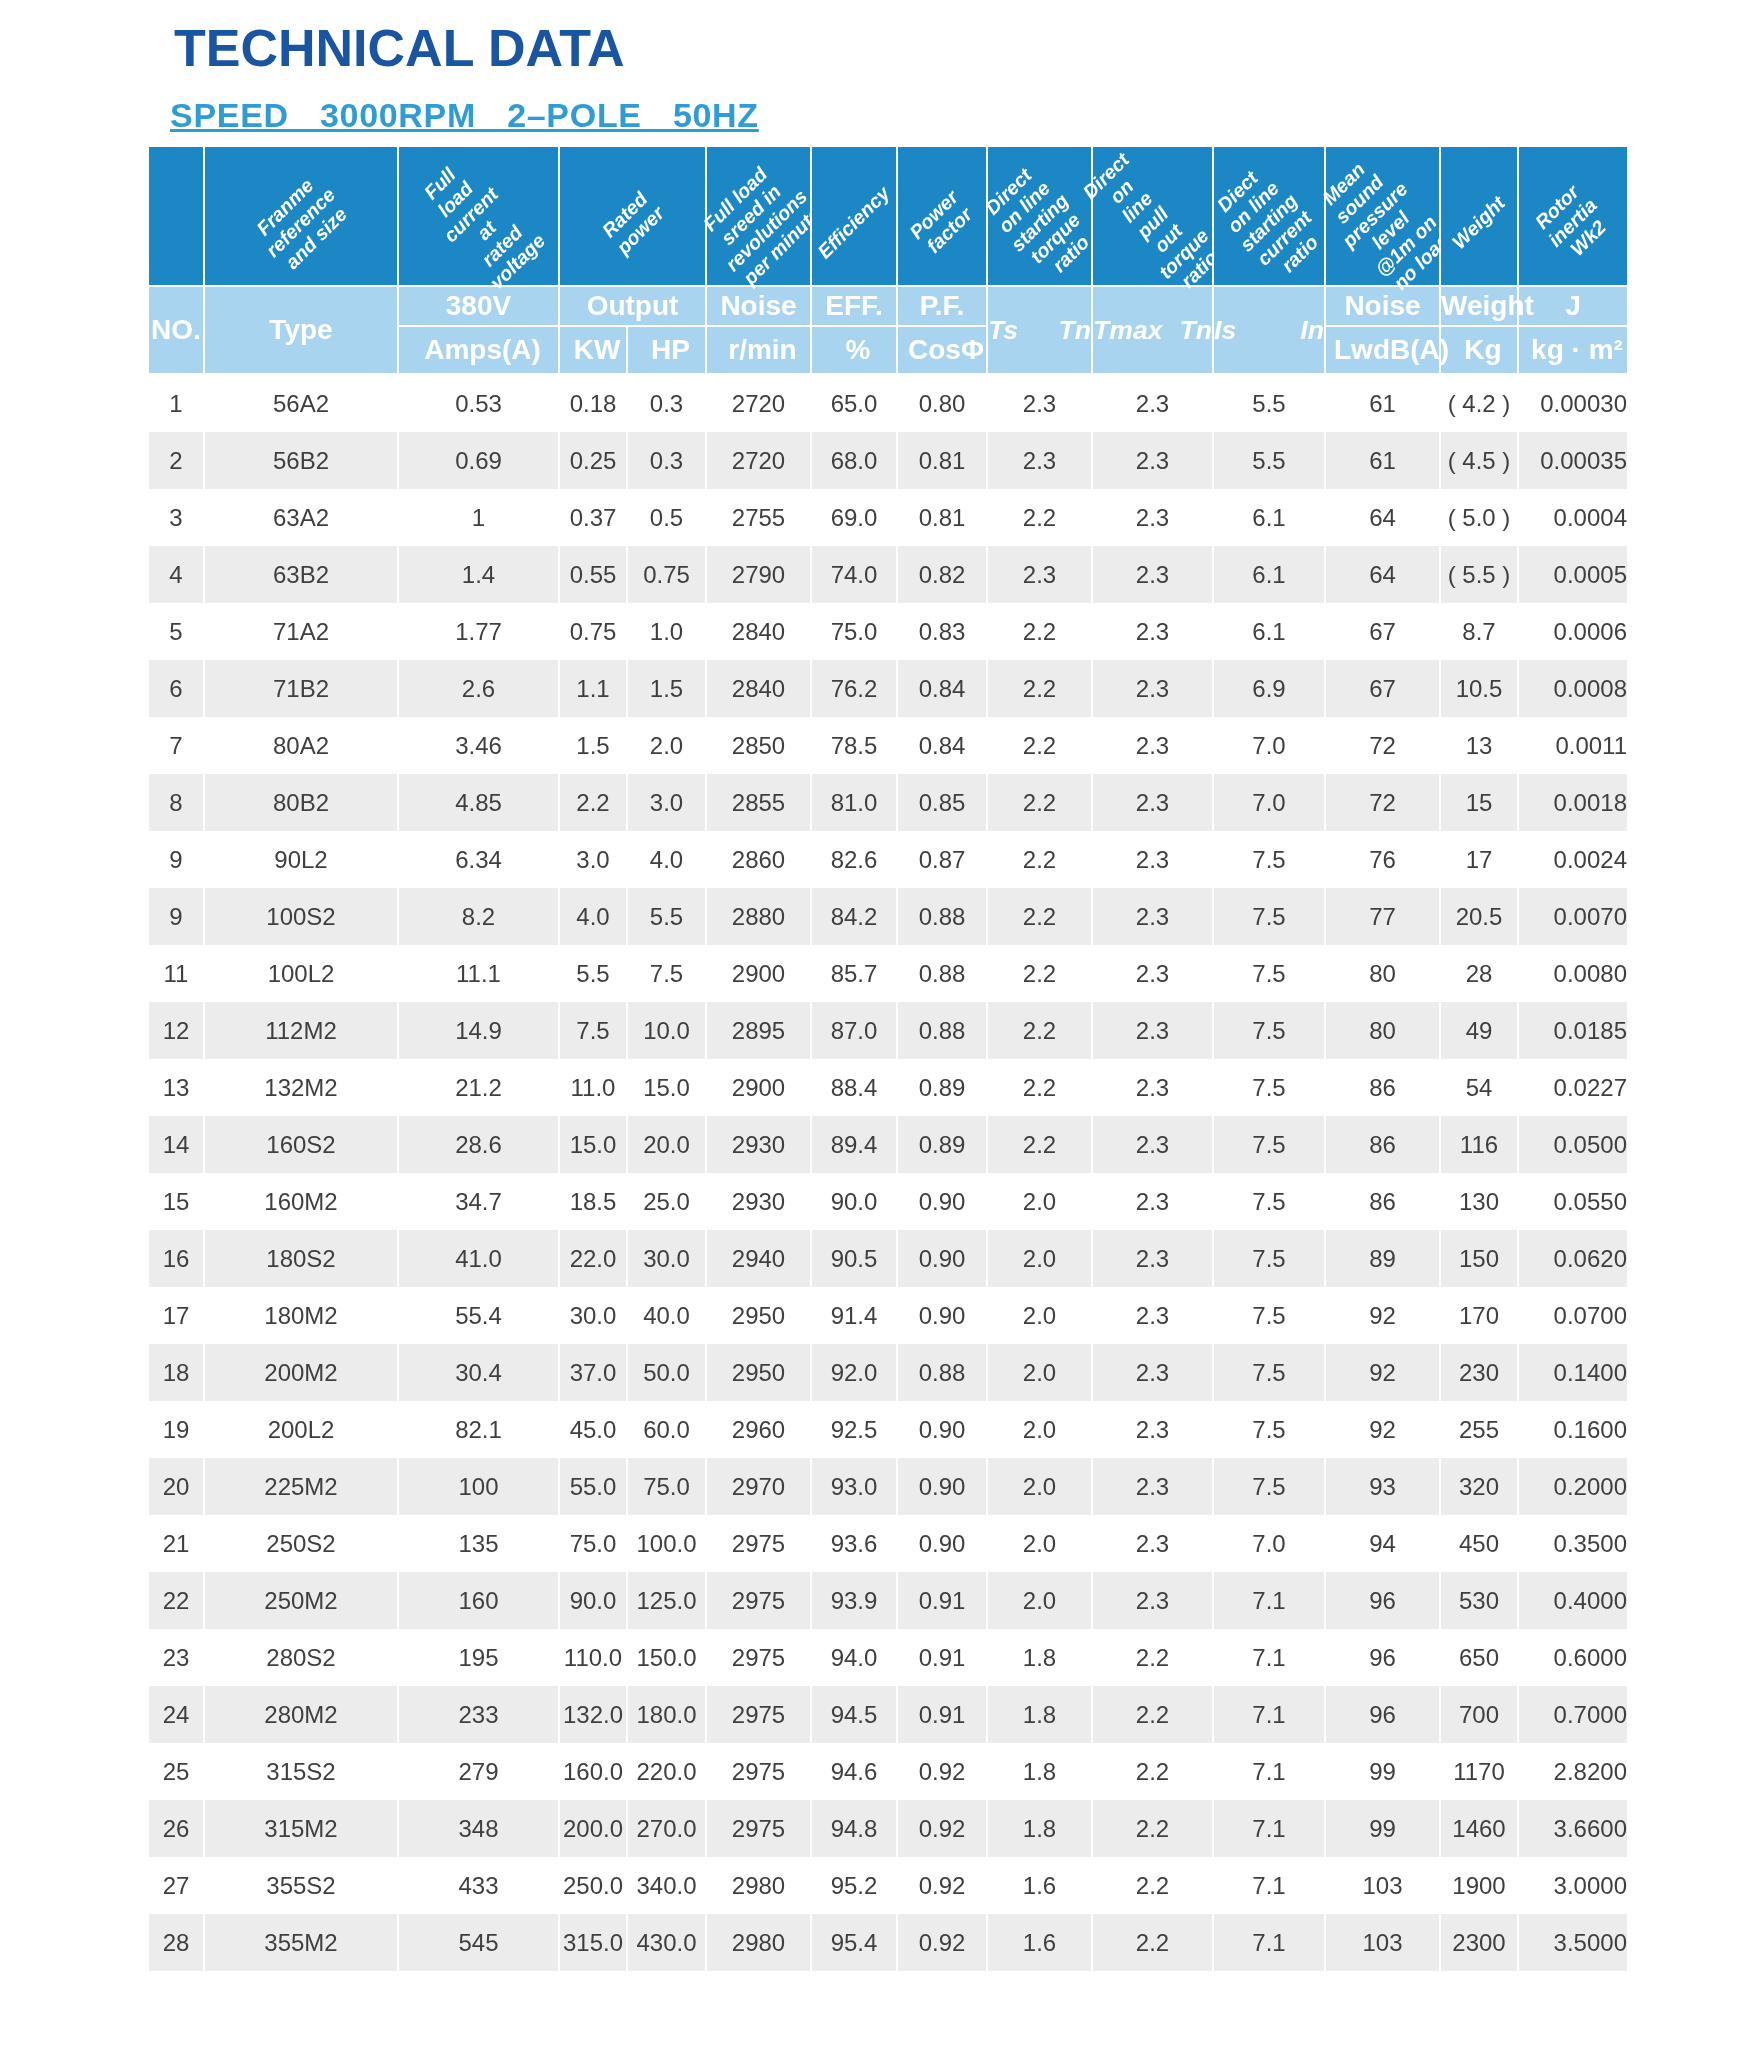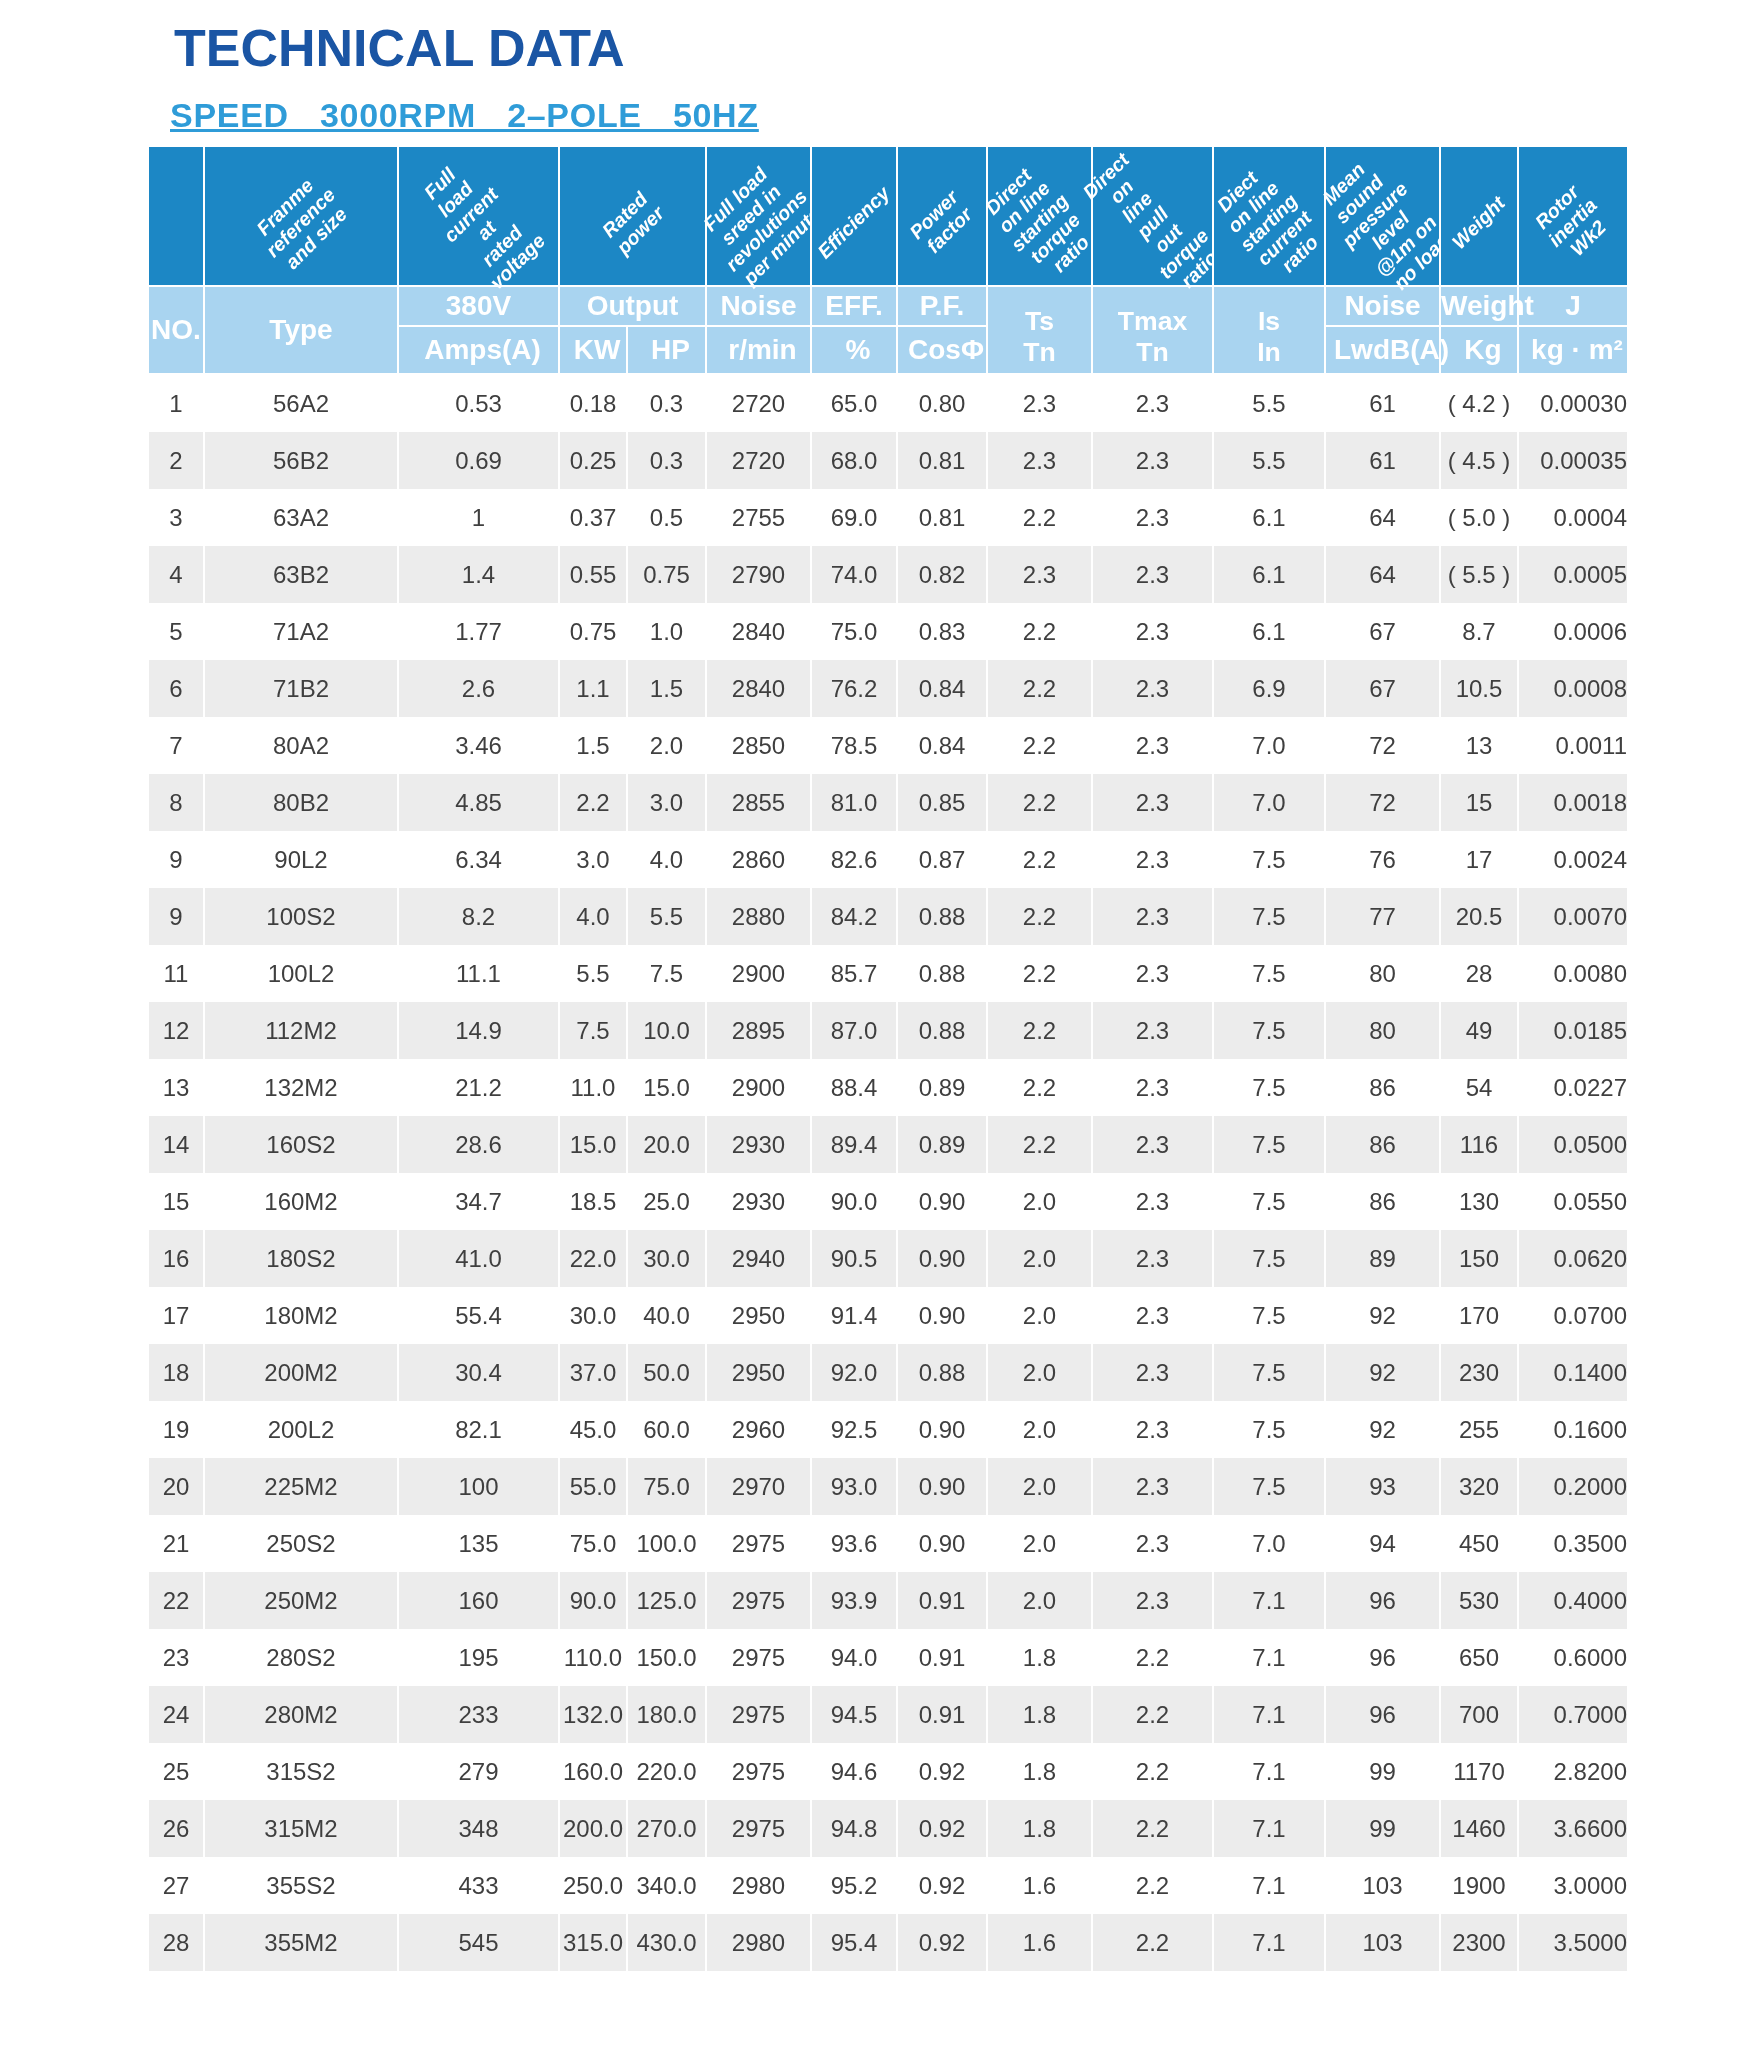--- a/index.html
+++ b/index.html
@@ -49,22 +49,22 @@
     color:#fff;font-weight:700;font-size:28px;
     border-right:2.8px solid #fff;padding:0;text-align:center;vertical-align:middle;
   }
   tr.sub th:last-child{border-right:none;}
   tr.sub-top th{height:38px;border-bottom:2.8px solid #fff;}
   tr.sub-bot th{height:46px;border-bottom:2.8px solid #fff;padding-left:8px;}
   th.merged{
     border-bottom:2.8px solid #fff;padding:2.8px 0 5.6px 0;
   }
   th.merged .frac{
-    display:flex;flex-direction:column;justify-content:flex-end;
-    align-items:center;height:75px;font-size:26.6px;
+    display:flex;justify-content:space-between;
+    align-items:center;height:75px;font-size:26.6px;font-style:italic;
   }
 
   
   tbody td{
     height:57px;text-align:center;vertical-align:middle;
     font-size:24px;color:var(--body-text,#3f3f3f);
     background:#ffffff;border-right:2.1px solid #fff;padding:0;
   }
   tbody td:last-child{border-right:none;text-align:right;}
   tbody tr.alt td{background:var(--row-alt,#ececec);}

